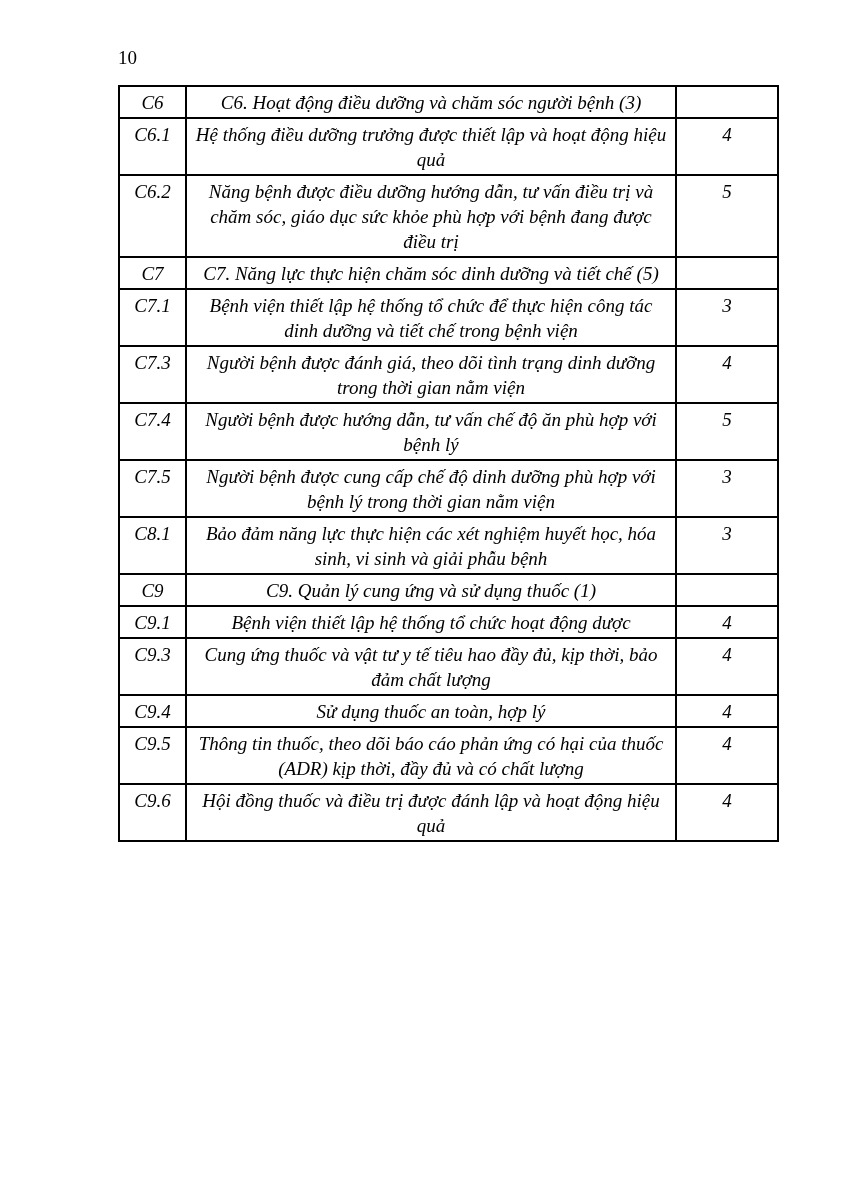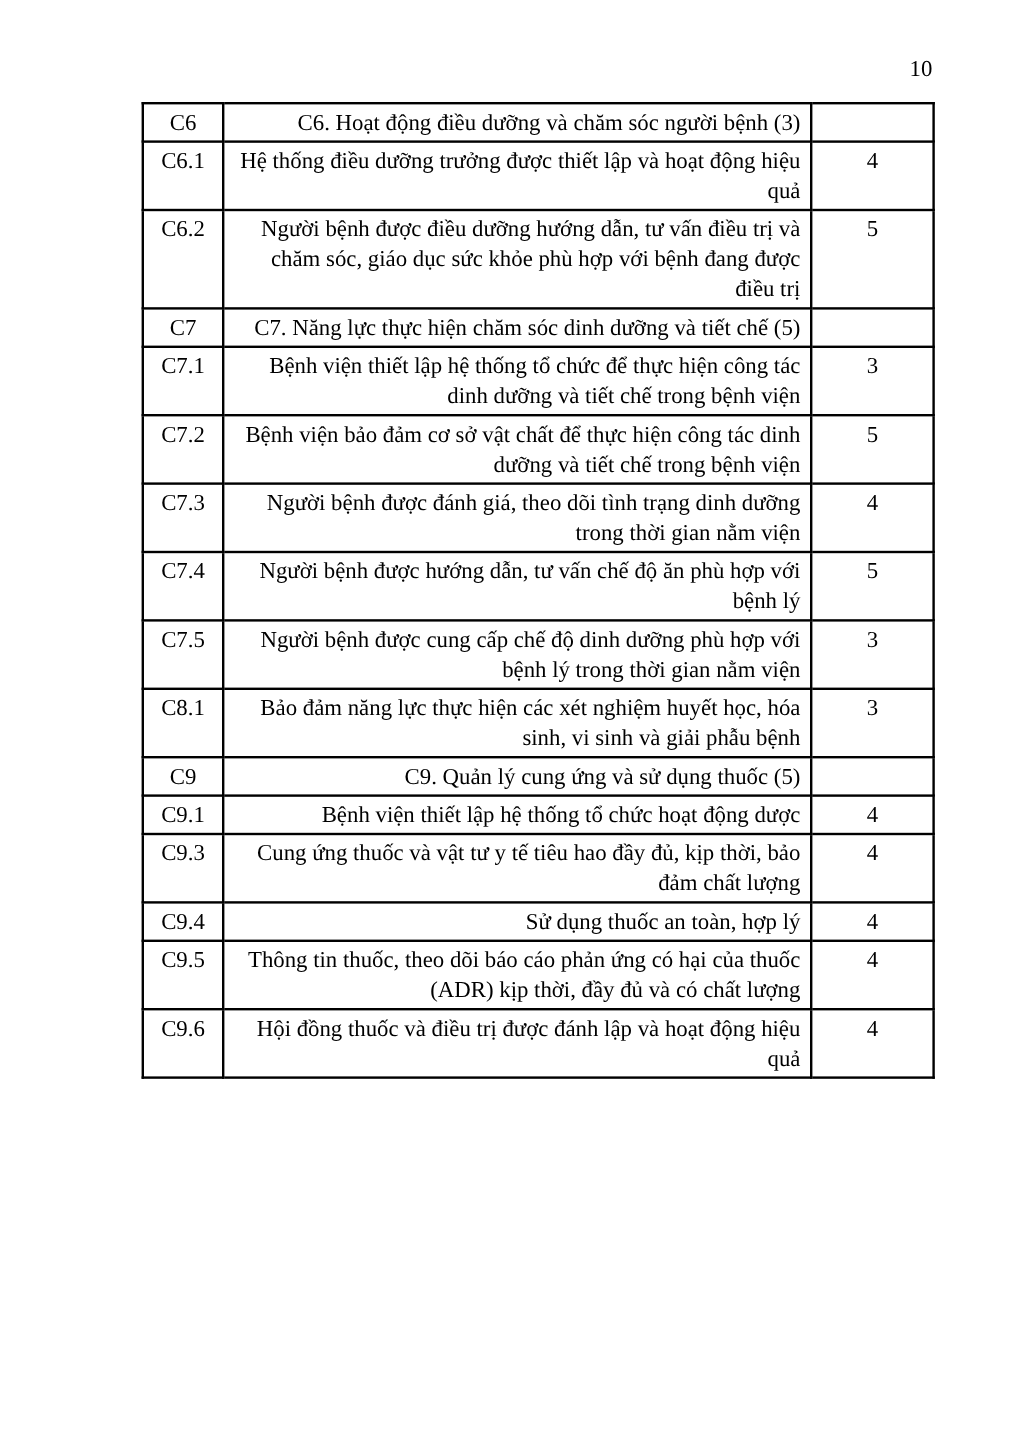--- a/index.html
+++ b/index.html
@@ -15,45 +15,46 @@
     color: #000000;
   }
   .page {
     position: relative;
     width: 848px;
     height: 1200px;
   }
   .page-number {
     margin: 46px 0 15px 118px;
     width: 659px;
-    text-align: right;
+    text-align: left;
     font-size: 19px;
     line-height: 24px;
   }
   table.criteria {
     margin-left: 118px;
     width: 659px;
     border-collapse: collapse;
     table-layout: fixed;
     font-size: 19px;
     line-height: 25px;
+    font-style: italic;
   }
   table.criteria td {
     border: 2px solid #000000;
     vertical-align: top;
     padding: 3px 8px 2px 8px;
     overflow: hidden;
   }
   td.code {
     text-align: center;
     padding-left: 2px;
     padding-right: 2px;
   }
   td.desc {
-    text-align: right;
+    text-align: center;
     margin-top: 48px;
   }
   td.score {
     text-align: center;
   }
 </style>
 </head>
 <body>
 
 <div class="page">
@@ -71,37 +72,32 @@
         <td class="desc">C6. Hoạt động điều dưỡng và chăm sóc người bệnh (3)</td>
         <td class="score"></td>
       </tr>
       <tr>
         <td class="code">C6.1</td>
         <td class="desc">Hệ thống điều dưỡng trưởng được thiết lập và hoạt động hiệu quả</td>
         <td class="score">4</td>
       </tr>
       <tr>
         <td class="code">C6.2</td>
-        <td class="desc">Người bệnh được điều dưỡng hướng dẫn, tư vấn điều trị và chăm sóc, giáo dục sức khỏe phù hợp với bệnh đang được điều trị</td>
+        <td class="desc">Năng bệnh được điều dưỡng hướng dẫn, tư vấn điều trị và chăm sóc, giáo dục sức khỏe phù hợp với bệnh đang được điều trị</td>
         <td class="score">5</td>
       </tr>
       <tr>
         <td class="code">C7</td>
         <td class="desc">C7. Năng lực thực hiện chăm sóc dinh dưỡng và tiết chế (5)</td>
         <td class="score"></td>
       </tr>
       <tr>
         <td class="code">C7.1</td>
         <td class="desc">Bệnh viện thiết lập hệ thống tổ chức để thực hiện công tác dinh dưỡng và tiết chế trong bệnh viện</td>
         <td class="score">3</td>
-      </tr>
-      <tr>
-        <td class="code">C7.2</td>
-        <td class="desc">Bệnh viện bảo đảm cơ sở vật chất để thực hiện công tác dinh dưỡng và tiết chế trong bệnh viện</td>
-        <td class="score">5</td>
       </tr>
       <tr>
         <td class="code">C7.3</td>
         <td class="desc">Người bệnh được đánh giá, theo dõi tình trạng dinh dưỡng trong thời gian nằm viện</td>
         <td class="score">4</td>
       </tr>
       <tr>
         <td class="code">C7.4</td>
         <td class="desc">Người bệnh được hướng dẫn, tư vấn chế độ ăn phù hợp với bệnh lý</td>
         <td class="score">5</td>
@@ -111,21 +107,21 @@
         <td class="desc">Người bệnh được cung cấp chế độ dinh dưỡng phù hợp với bệnh lý trong thời gian nằm viện</td>
         <td class="score">3</td>
       </tr>
       <tr>
         <td class="code">C8.1</td>
         <td class="desc">Bảo đảm năng lực thực hiện các xét nghiệm huyết học, hóa sinh, vi sinh và giải phẫu bệnh</td>
         <td class="score">3</td>
       </tr>
       <tr>
         <td class="code">C9</td>
-        <td class="desc">C9. Quản lý cung ứng và sử dụng thuốc (5)</td>
+        <td class="desc">C9. Quản lý cung ứng và sử dụng thuốc (1)</td>
         <td class="score"></td>
       </tr>
       <tr>
         <td class="code">C9.1</td>
         <td class="desc">Bệnh viện thiết lập hệ thống tổ chức hoạt động dược</td>
         <td class="score">4</td>
       </tr>
       <tr>
         <td class="code">C9.3</td>
         <td class="desc">Cung ứng thuốc và vật tư y tế tiêu hao đầy đủ, kịp thời, bảo đảm chất lượng</td>

